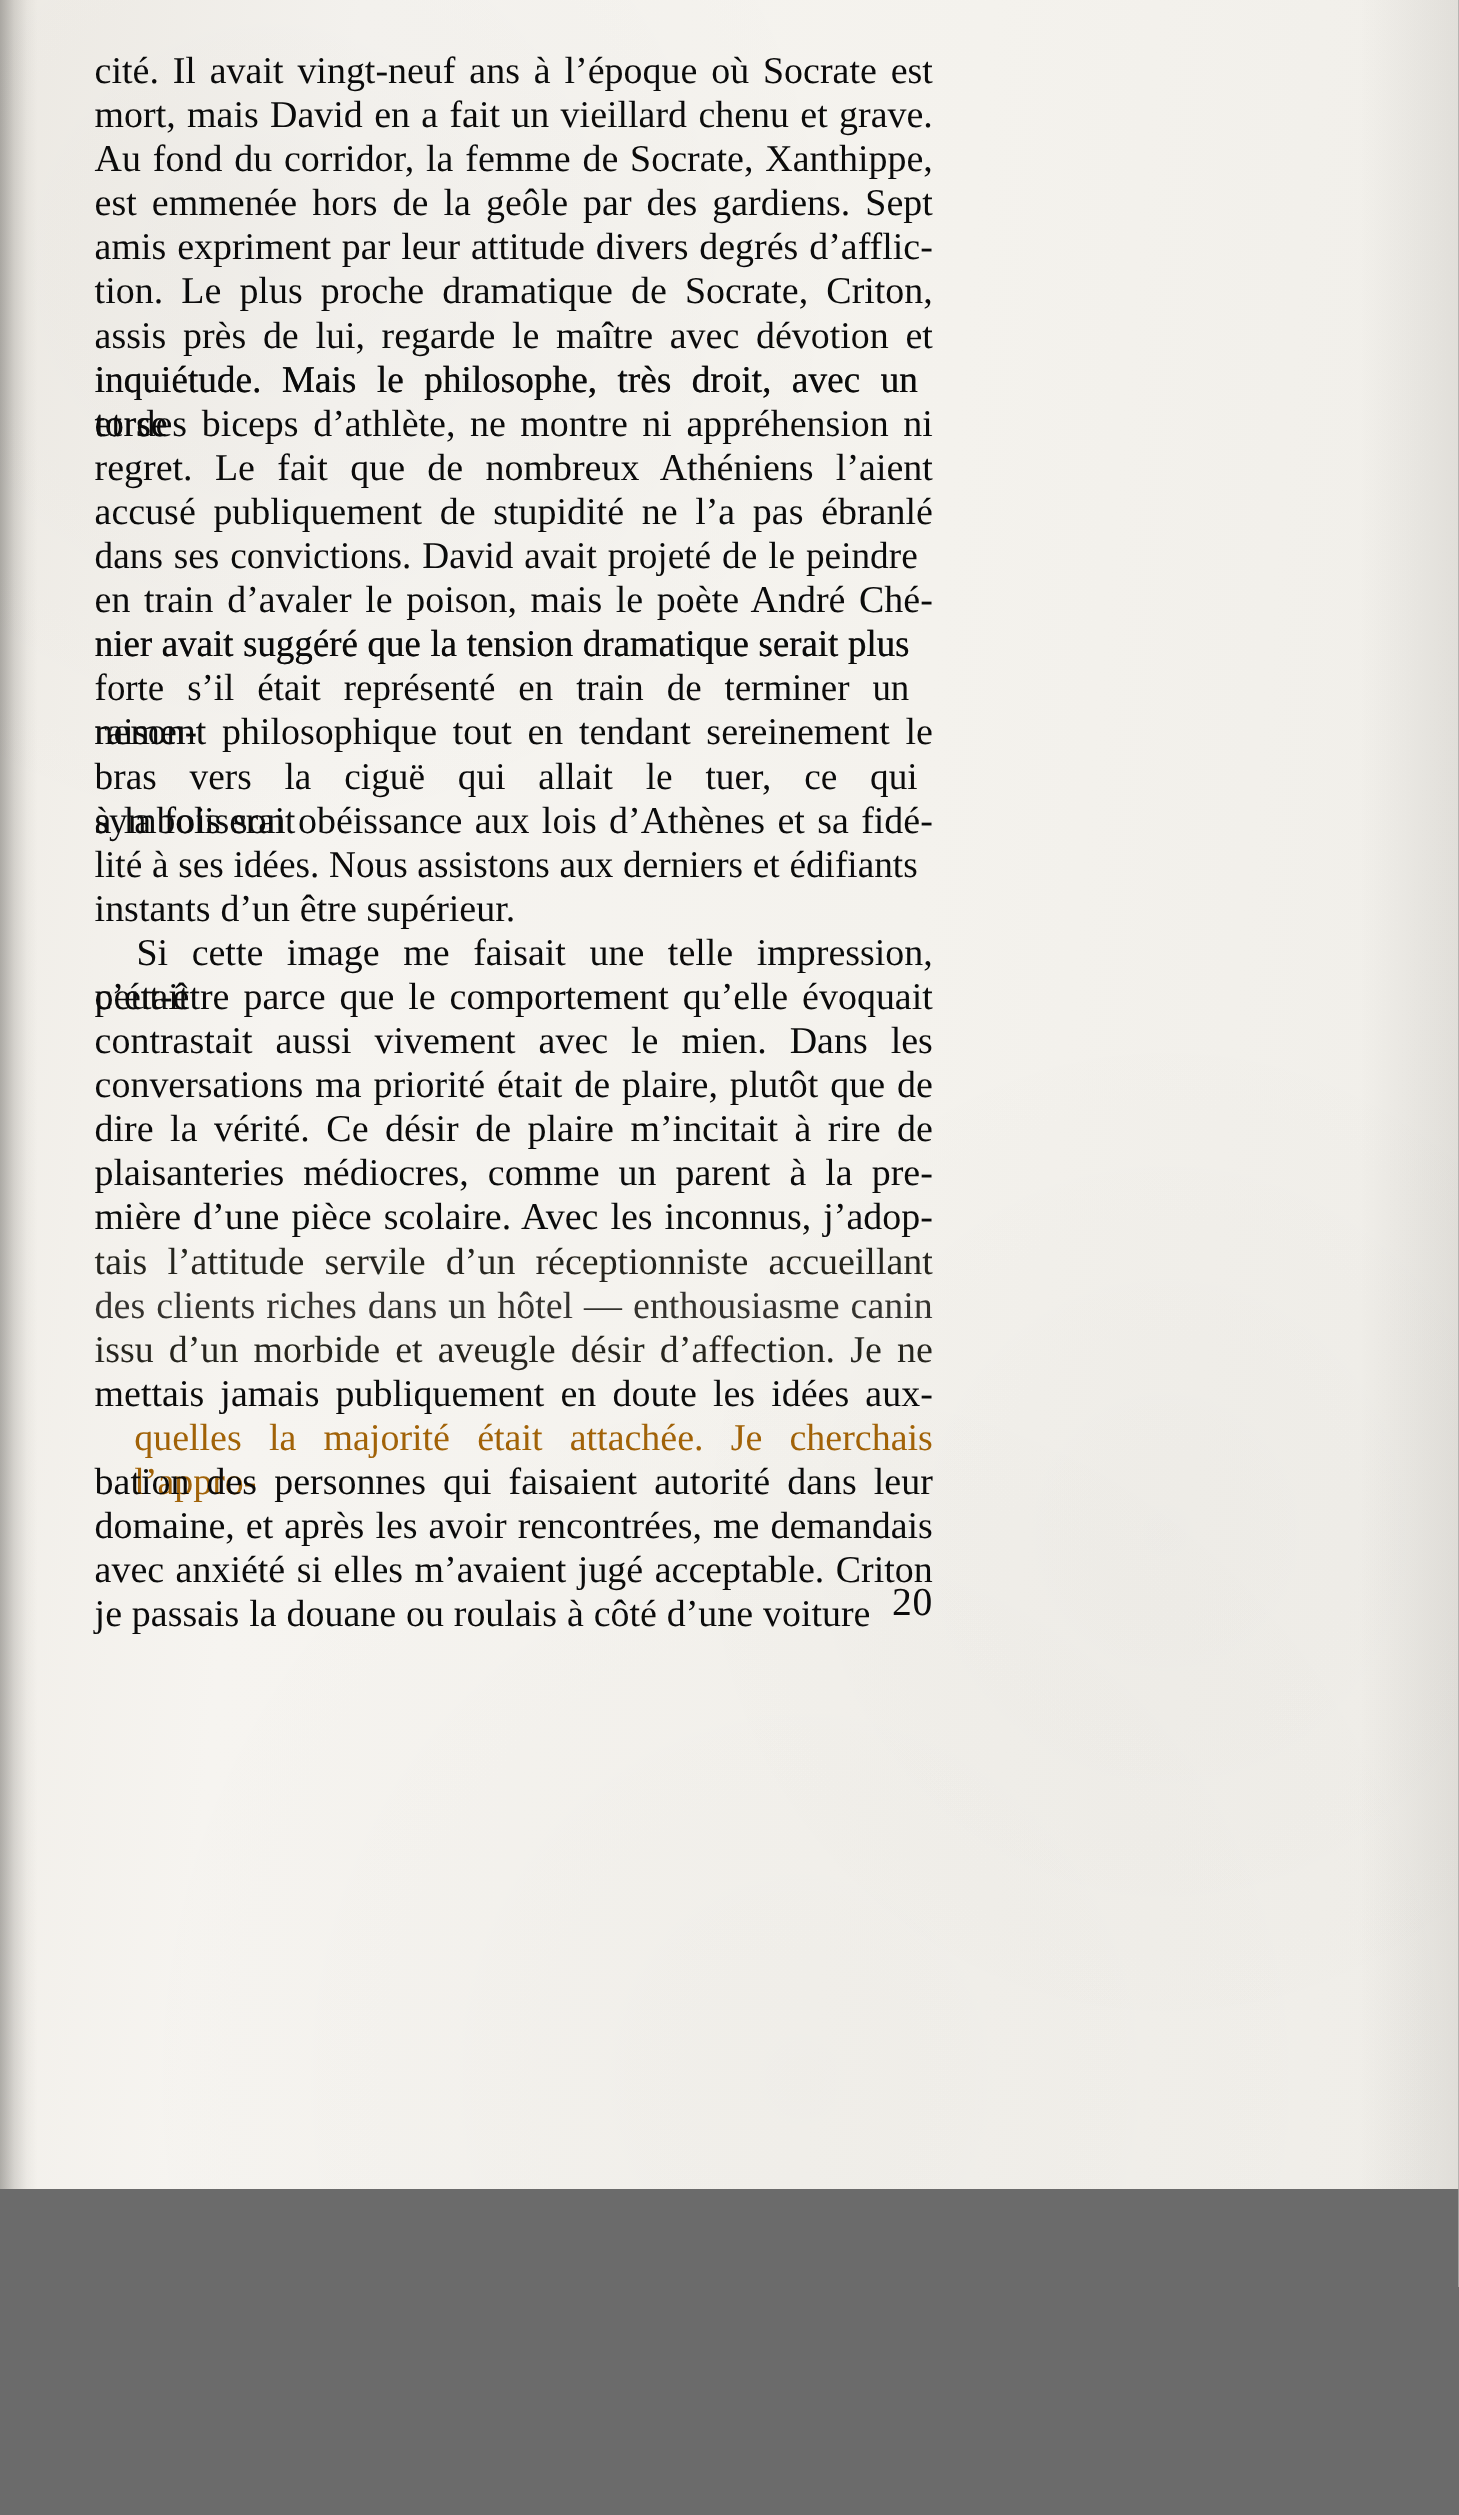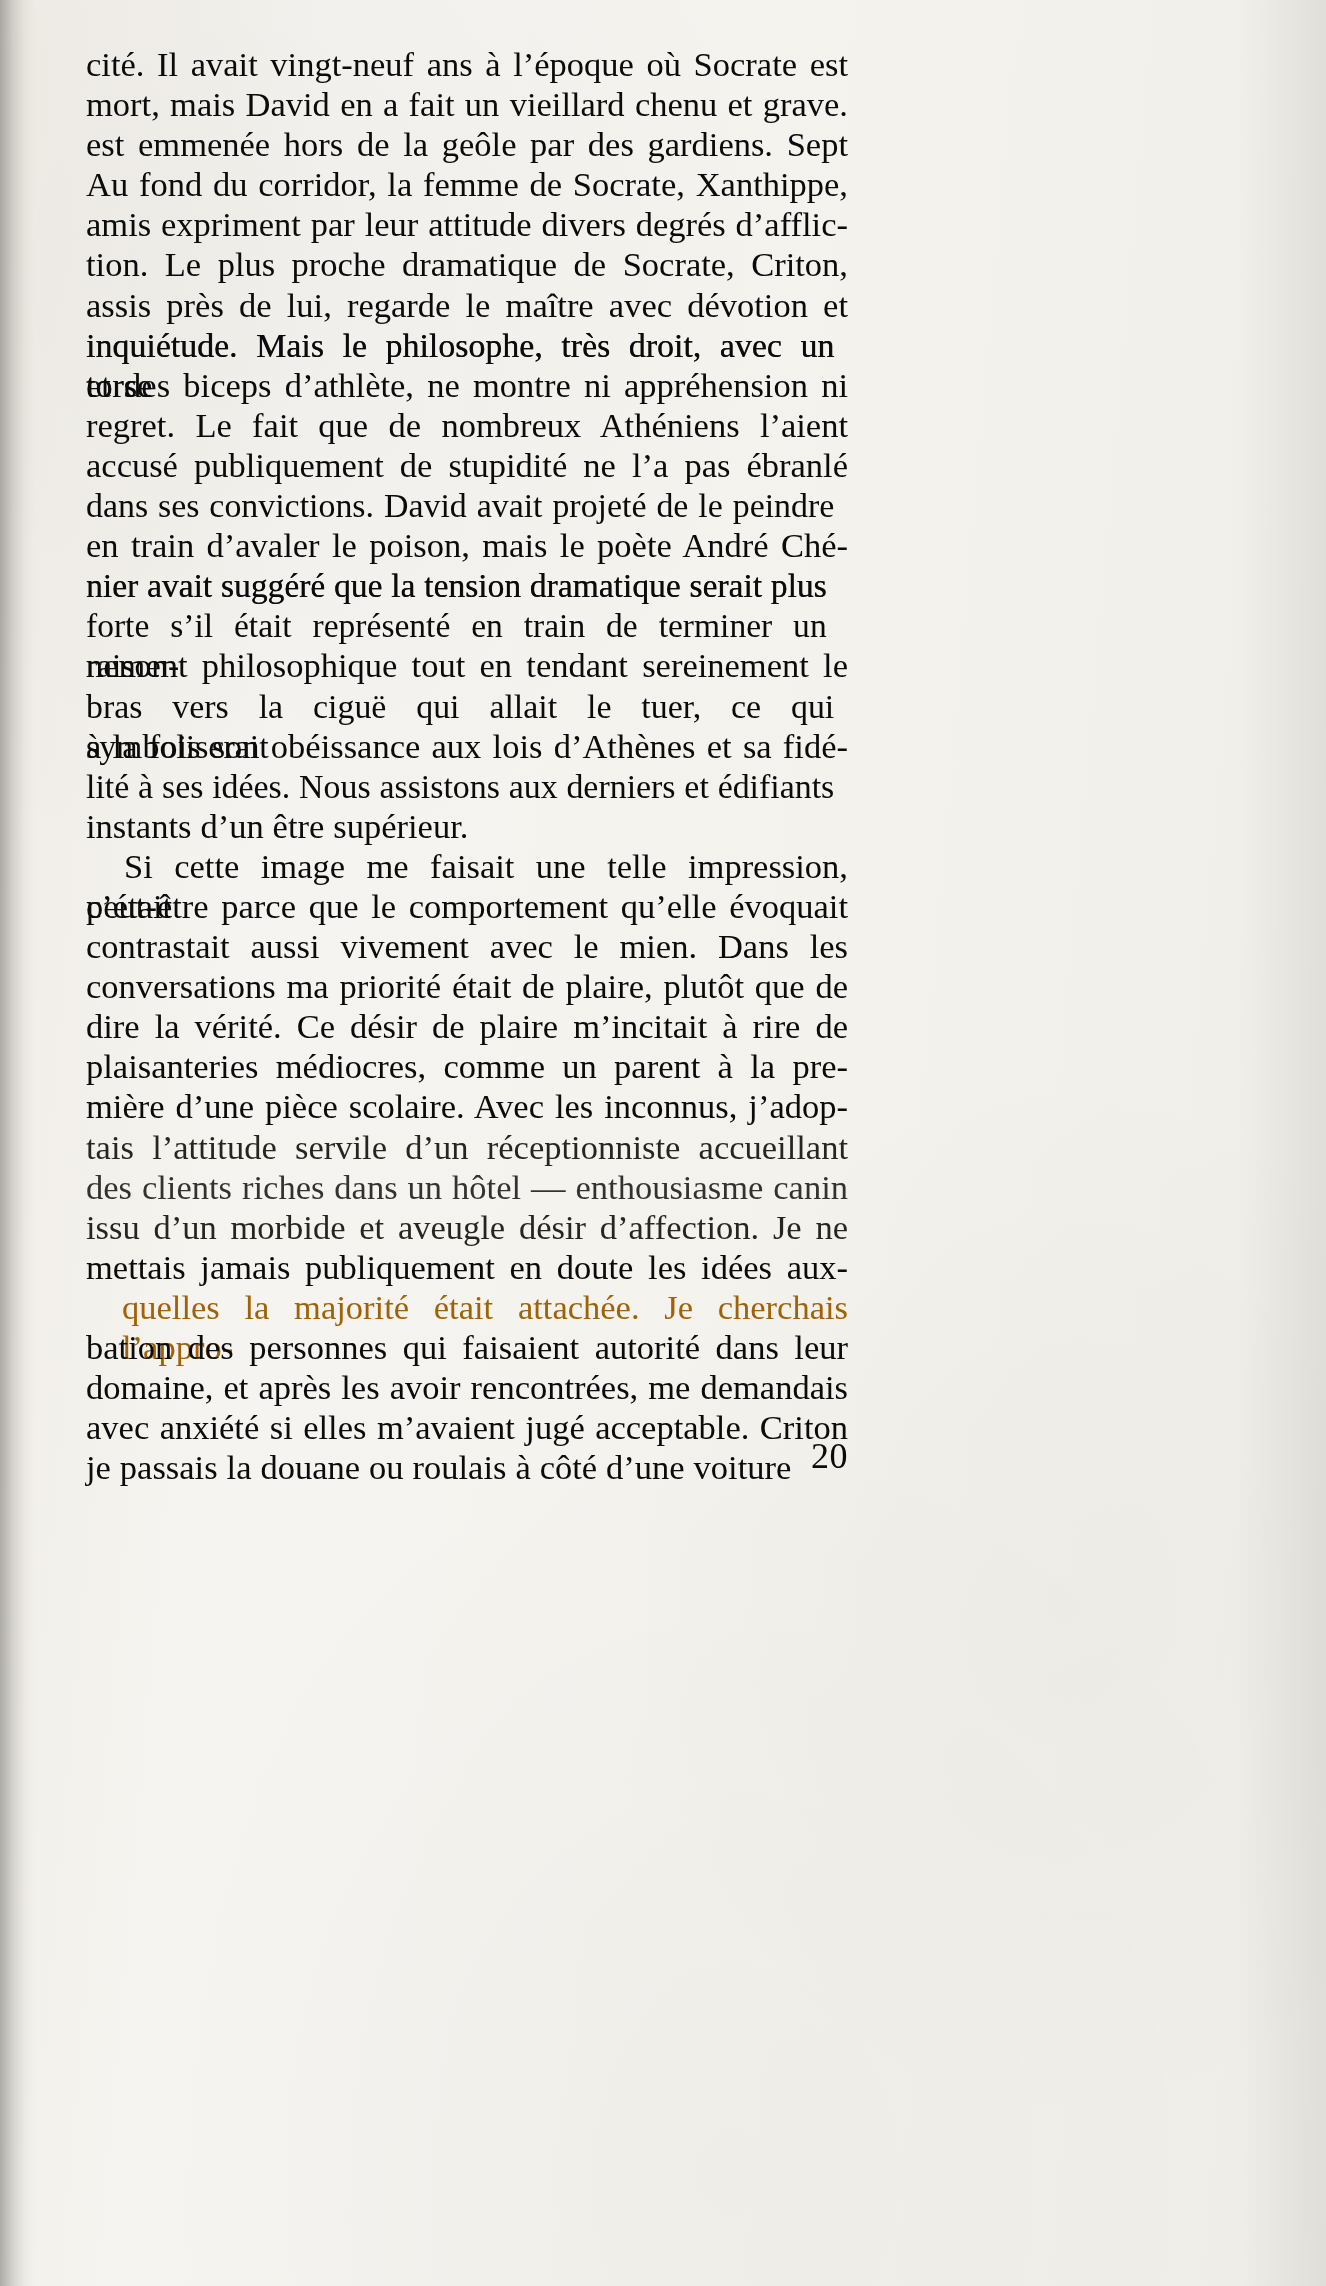--- a/index.html
+++ b/index.html
@@ -4,21 +4,21 @@
 <style>
   html, body {
     margin: 0;
     padding: 0;
     background: #6b6b6b;
   }
 
   #page {
     position: relative;
     width: 1326px;
-    height: 2286px;
+    height: 1990px;
     background: #f4f2ee;
     overflow: hidden;
     font-family: "Liberation Serif", "DejaVu Serif", serif;
   }
 
   
   #paper-texture {
     position: absolute;
     inset: 0;
     background:
@@ -110,22 +110,22 @@
 
   <div id="paper-texture"></div>
   <div id="gutter-shadow"></div>
   <div id="edge-shadow"></div>
 
   <div id="text-column">
 
     <p class="para">
       <span class="ln">cité. Il avait vingt-neuf ans à l’époque où Socrate est</span>
       <span class="ln">mort, mais David en a fait un vieillard chenu et grave.</span>
+      <span class="ln">Au fond du corridor, la femme de Socrate, Xanthippe,</span>
       <span class="ln">est emmenée hors de la geôle par des gardiens. Sept</span>
-      <span class="ln">Au fond du corridor, la femme de Socrate, Xanthippe,</span>
       <span class="ln">amis expriment par leur attitude divers degrés d’afflic-</span>
       <span class="ln">tion. Le plus proche dramatique de Socrate, Criton,</span>
       <span class="ln">assis près de lui, regarde le maître avec dévotion et</span>
       <span class="ln cond heavy">inquiétude. Mais le philosophe, très droit, avec un torse</span>
       <span class="ln">et des biceps d’athlète, ne montre ni appréhension ni</span>
       <span class="ln">regret. Le fait que de nombreux Athéniens l’aient</span>
       <span class="ln">accusé publiquement de stupidité ne l’a pas ébranlé</span>
       <span class="ln cond">dans ses convictions. David avait projeté de le peindre</span>
       <span class="ln">en train d’avaler le poison, mais le poète André Ché-</span>
       <span class="ln cond2 heavy">nier avait suggéré que la tension dramatique serait plus</span>

